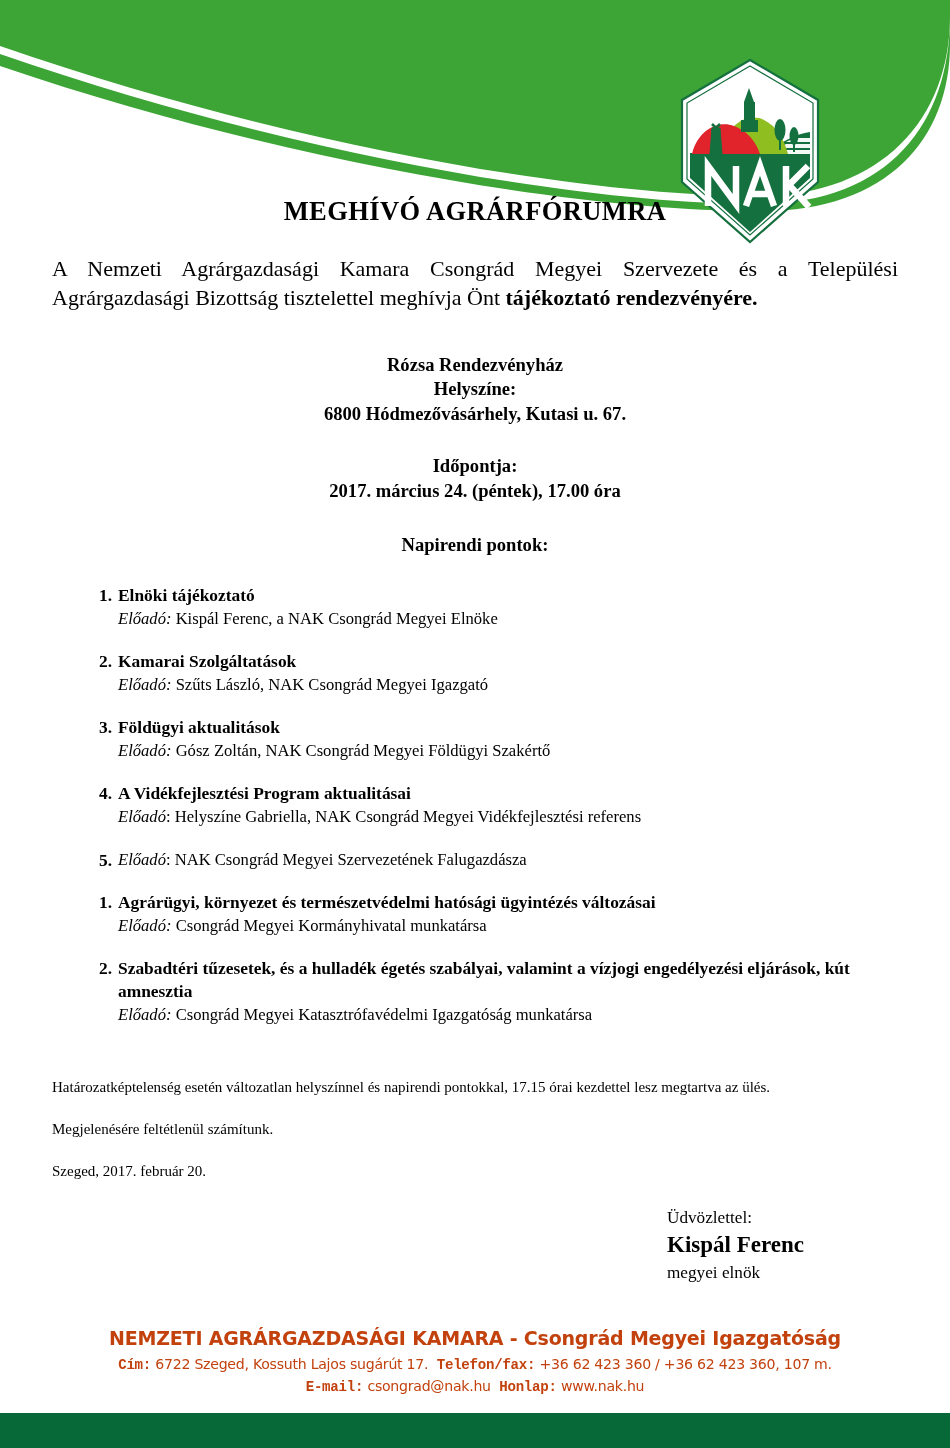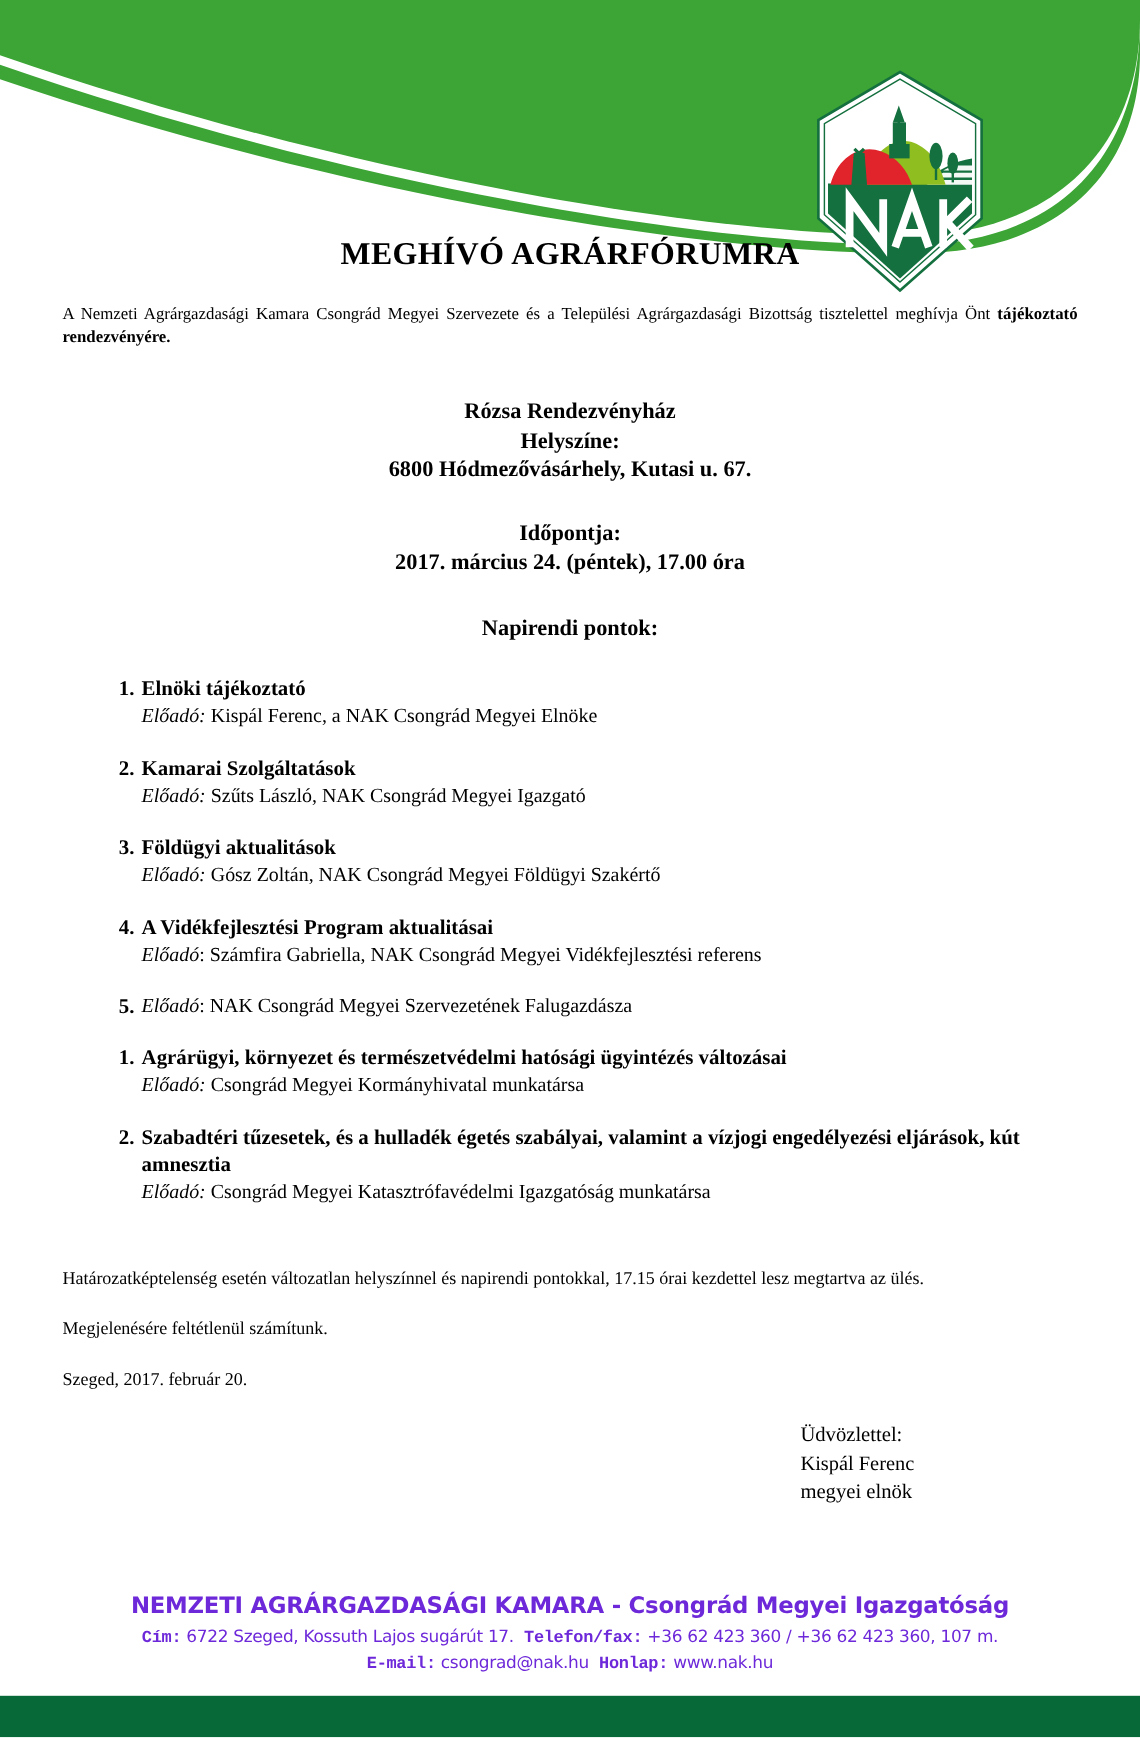--- a/index.html
+++ b/index.html
@@ -51,21 +51,21 @@
   .doc-title {
     text-align: center;
     font-size: 26.5px;
     font-weight: bold;
     letter-spacing: 0.4px;
     margin: 0 0 26px 0;
     line-height: 1.2;
   }
 
   .intro {
-    font-size: 14px;
+    font-size: 22px;
     line-height: 1.34;
     text-align: justify;
     margin: 0;
   }
   .intro b { font-weight: bold; }
 
   .block-center {
     text-align: center;
     font-weight: bold;
     font-size: 18.6px;
@@ -123,31 +123,31 @@
     margin: 0 0 24px 0;
   }
   .closing p.tight { margin-bottom: 22px; }
 
   .signature {
     margin-top: 8px;
     margin-left: 615px;
     font-size: 17.2px;
     line-height: 1.38;
   }
-  .signature .name { font-weight: normal; font-size: 17px; }
+  .signature .name { font-weight: bold; font-size: 23px; }
 
   
   .footer {
     position: absolute;
     left: 0;
     bottom: 48px;
     width: 950px;
     text-align: center;
     font-family: "DejaVu Sans", "Liberation Sans", sans-serif;
-    color: #6d28d9;
+    color: #c2410c;
   }
   .footer-org {
     font-size: 19px;
     font-weight: bold;
     letter-spacing: -0.2px;
     margin-bottom: 7px;
   }
   .footer-line {
     font-size: 14.1px;
     letter-spacing: -0.25px;
@@ -256,21 +256,21 @@
         <div class="agenda-speaker"><span class="lbl">Előadó:</span> <span>Szűts László, NAK Csongrád Megyei Igazgató</span></div>
       </li>
       <li class="agenda-item">
         <span class="agenda-num">3.</span>
         <div class="agenda-title">Földügyi aktualitások</div>
         <div class="agenda-speaker"><span class="lbl">Előadó:</span> <span>Gósz Zoltán, NAK Csongrád Megyei Földügyi Szakértő</span></div>
       </li>
       <li class="agenda-item">
         <span class="agenda-num">4.</span>
         <div class="agenda-title">A Vidékfejlesztési Program aktualitásai</div>
-        <div class="agenda-speaker"><span class="lbl">Előadó</span><span>: Számfira Gabriella, NAK Csongrád Megyei Vidékfejlesztési referens</span></div>
+        <div class="agenda-speaker"><span class="lbl">Előadó</span><span>: Helyszíne Gabriella, NAK Csongrád Megyei Vidékfejlesztési referens</span></div>
       </li>
       <li class="agenda-item">
         <span class="agenda-num">5.</span>
         <div class="agenda-speaker"><span class="lbl">Előadó</span><span>: NAK Csongrád Megyei Szervezetének Falugazdásza</span></div>
       </li>
       <li class="agenda-item">
         <span class="agenda-num">1.</span>
         <div class="agenda-title">Agrárügyi, környezet és természetvédelmi hatósági ügyintézés változásai</div>
         <div class="agenda-speaker"><span class="lbl">Előadó:</span> <span>Csongrád Megyei Kormányhivatal munkatársa</span></div>
       </li>

